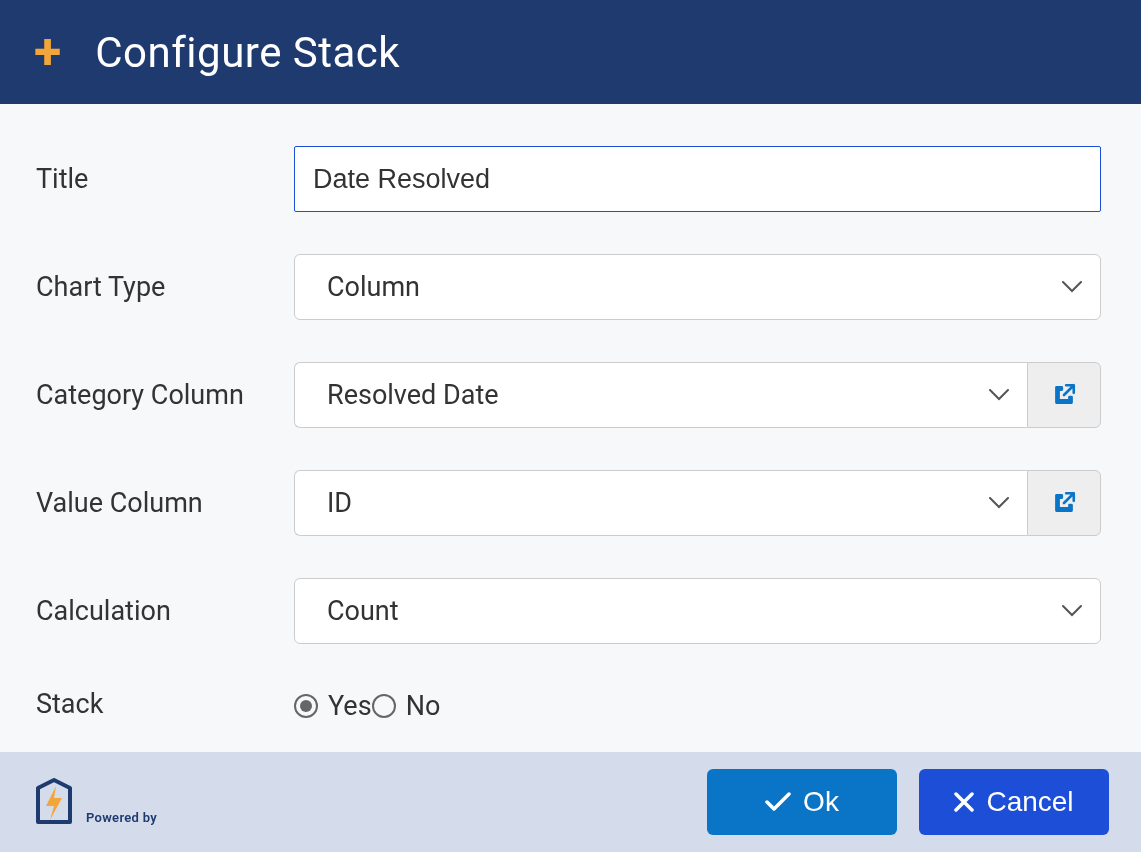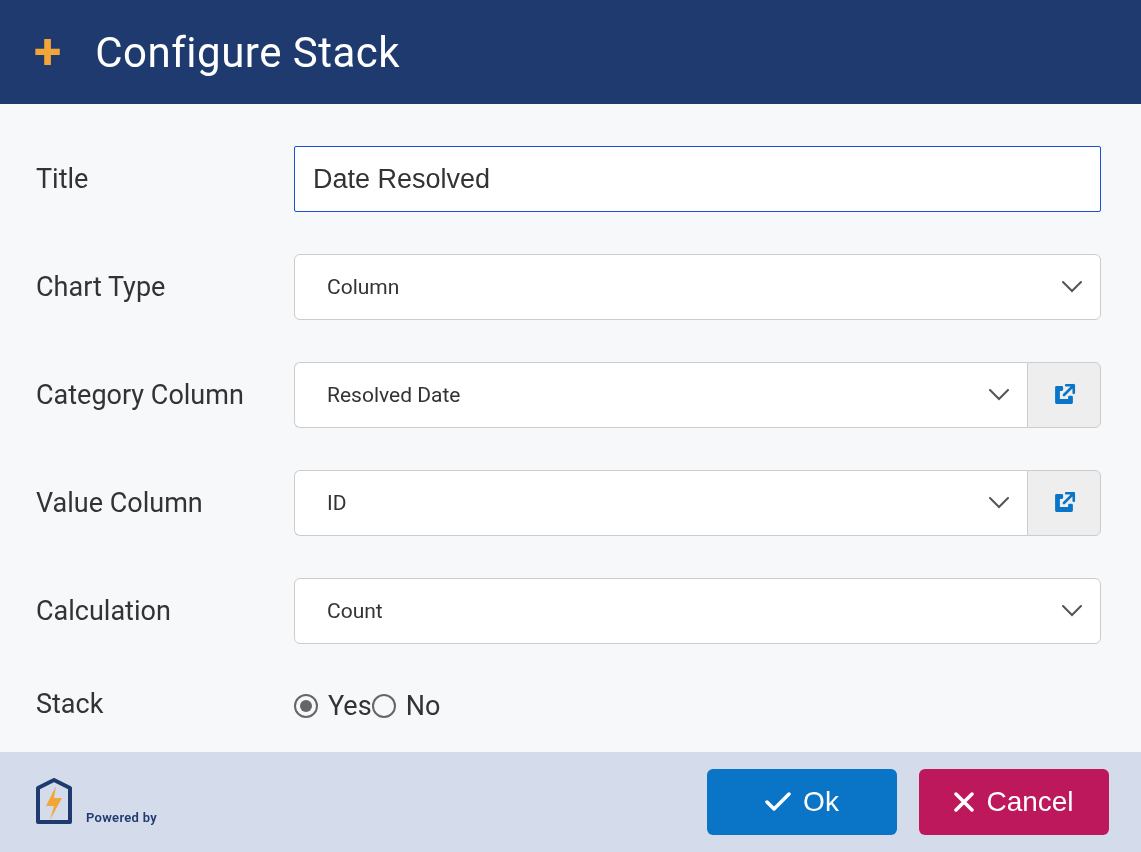--- a/index.html
+++ b/index.html
@@ -63,21 +63,21 @@
   }
   .select {
     width: 100%;
     height: 66px;
     border: 1px solid #ccc;
     border-radius: 6px;
     background: #fff;
     display: flex;
     align-items: center;
     padding: 0 50px 0 32px;
-    font-size: 21px;
+    font-size: 27px;
     color: #333;
     position: relative;
     cursor: pointer;
   }
   .select .chevron {
     position: absolute;
     right: 18px;
     top: 50%;
     transform: translateY(-50%);
     pointer-events: none;
@@ -190,21 +190,21 @@
     display: flex;
     align-items: center;
     justify-content: center;
     gap: 12px;
     font-size: 28px;
     cursor: pointer;
     border: none;
     color: #fff;
   }
   .btn-primary { background: #0a74c7; }
-  .btn-secondary { background: #be185d; }
+  .btn-secondary { background: #1d4ed8; }
   svg { display: block; }
 </style>
 </head>
 <body>
 
 <div class="header">
   <span class="header-icon">+</span>
   <span class="header-title">Configure Stack</span>
 </div>
 

